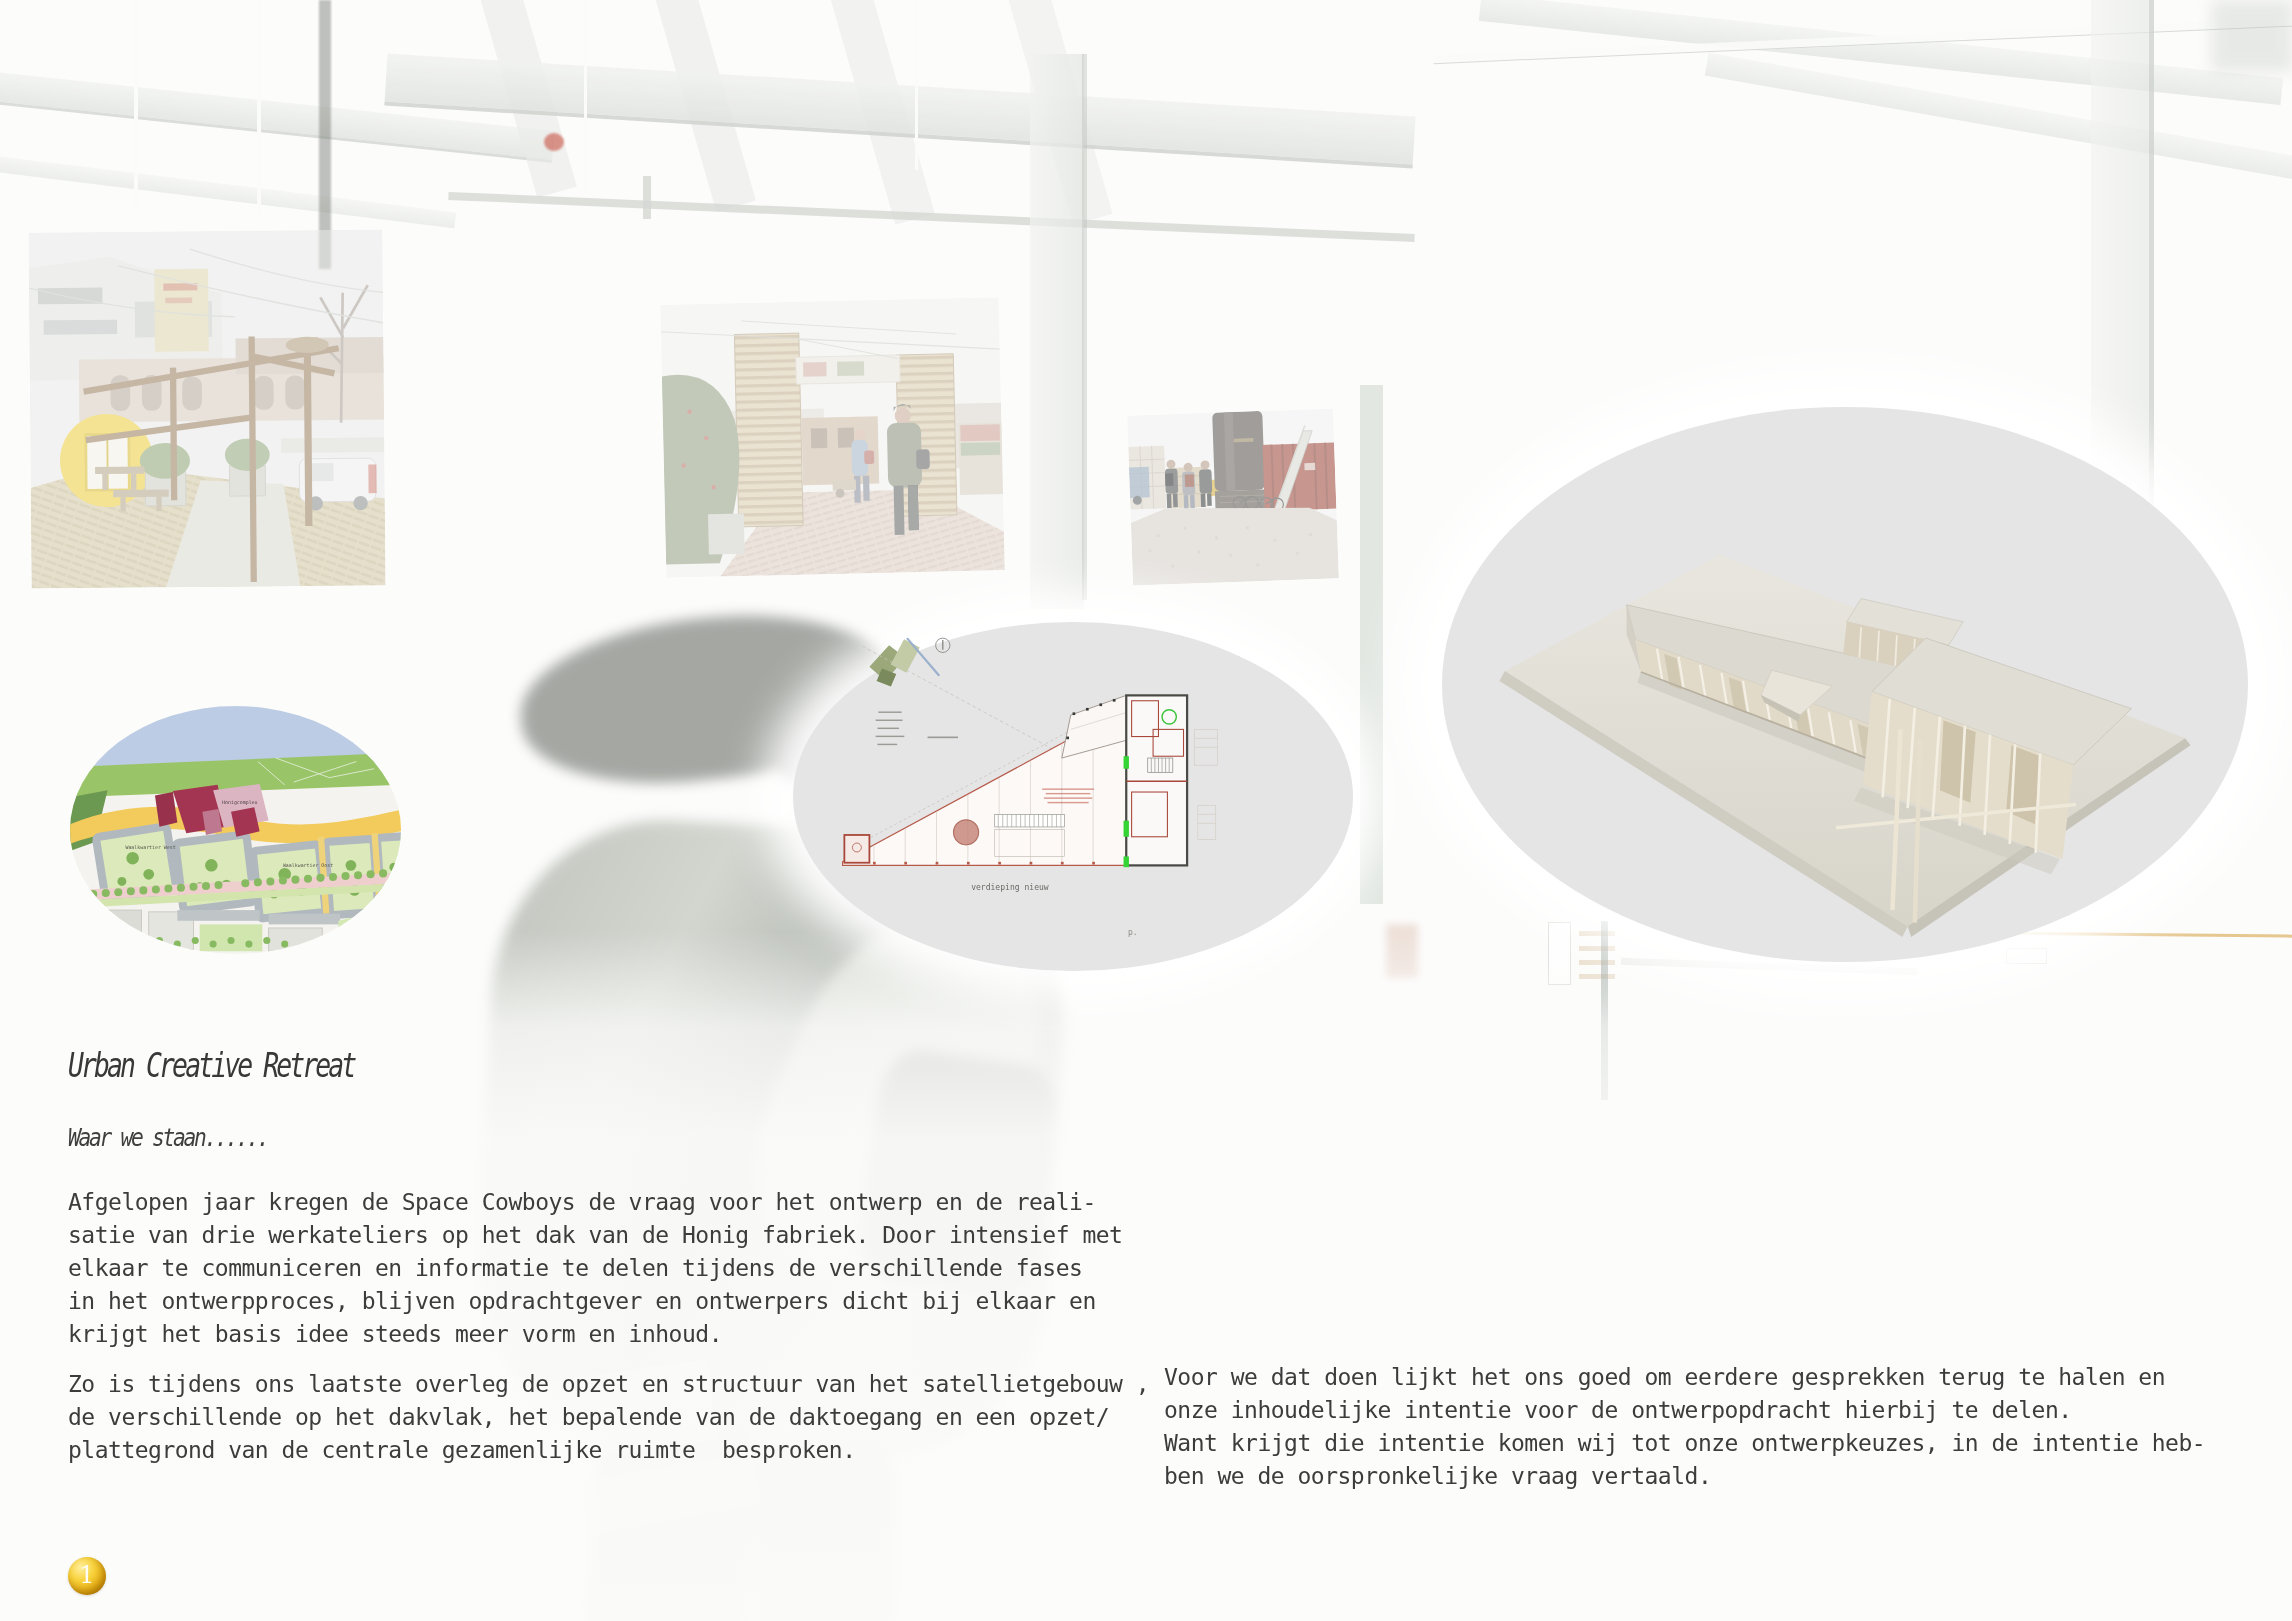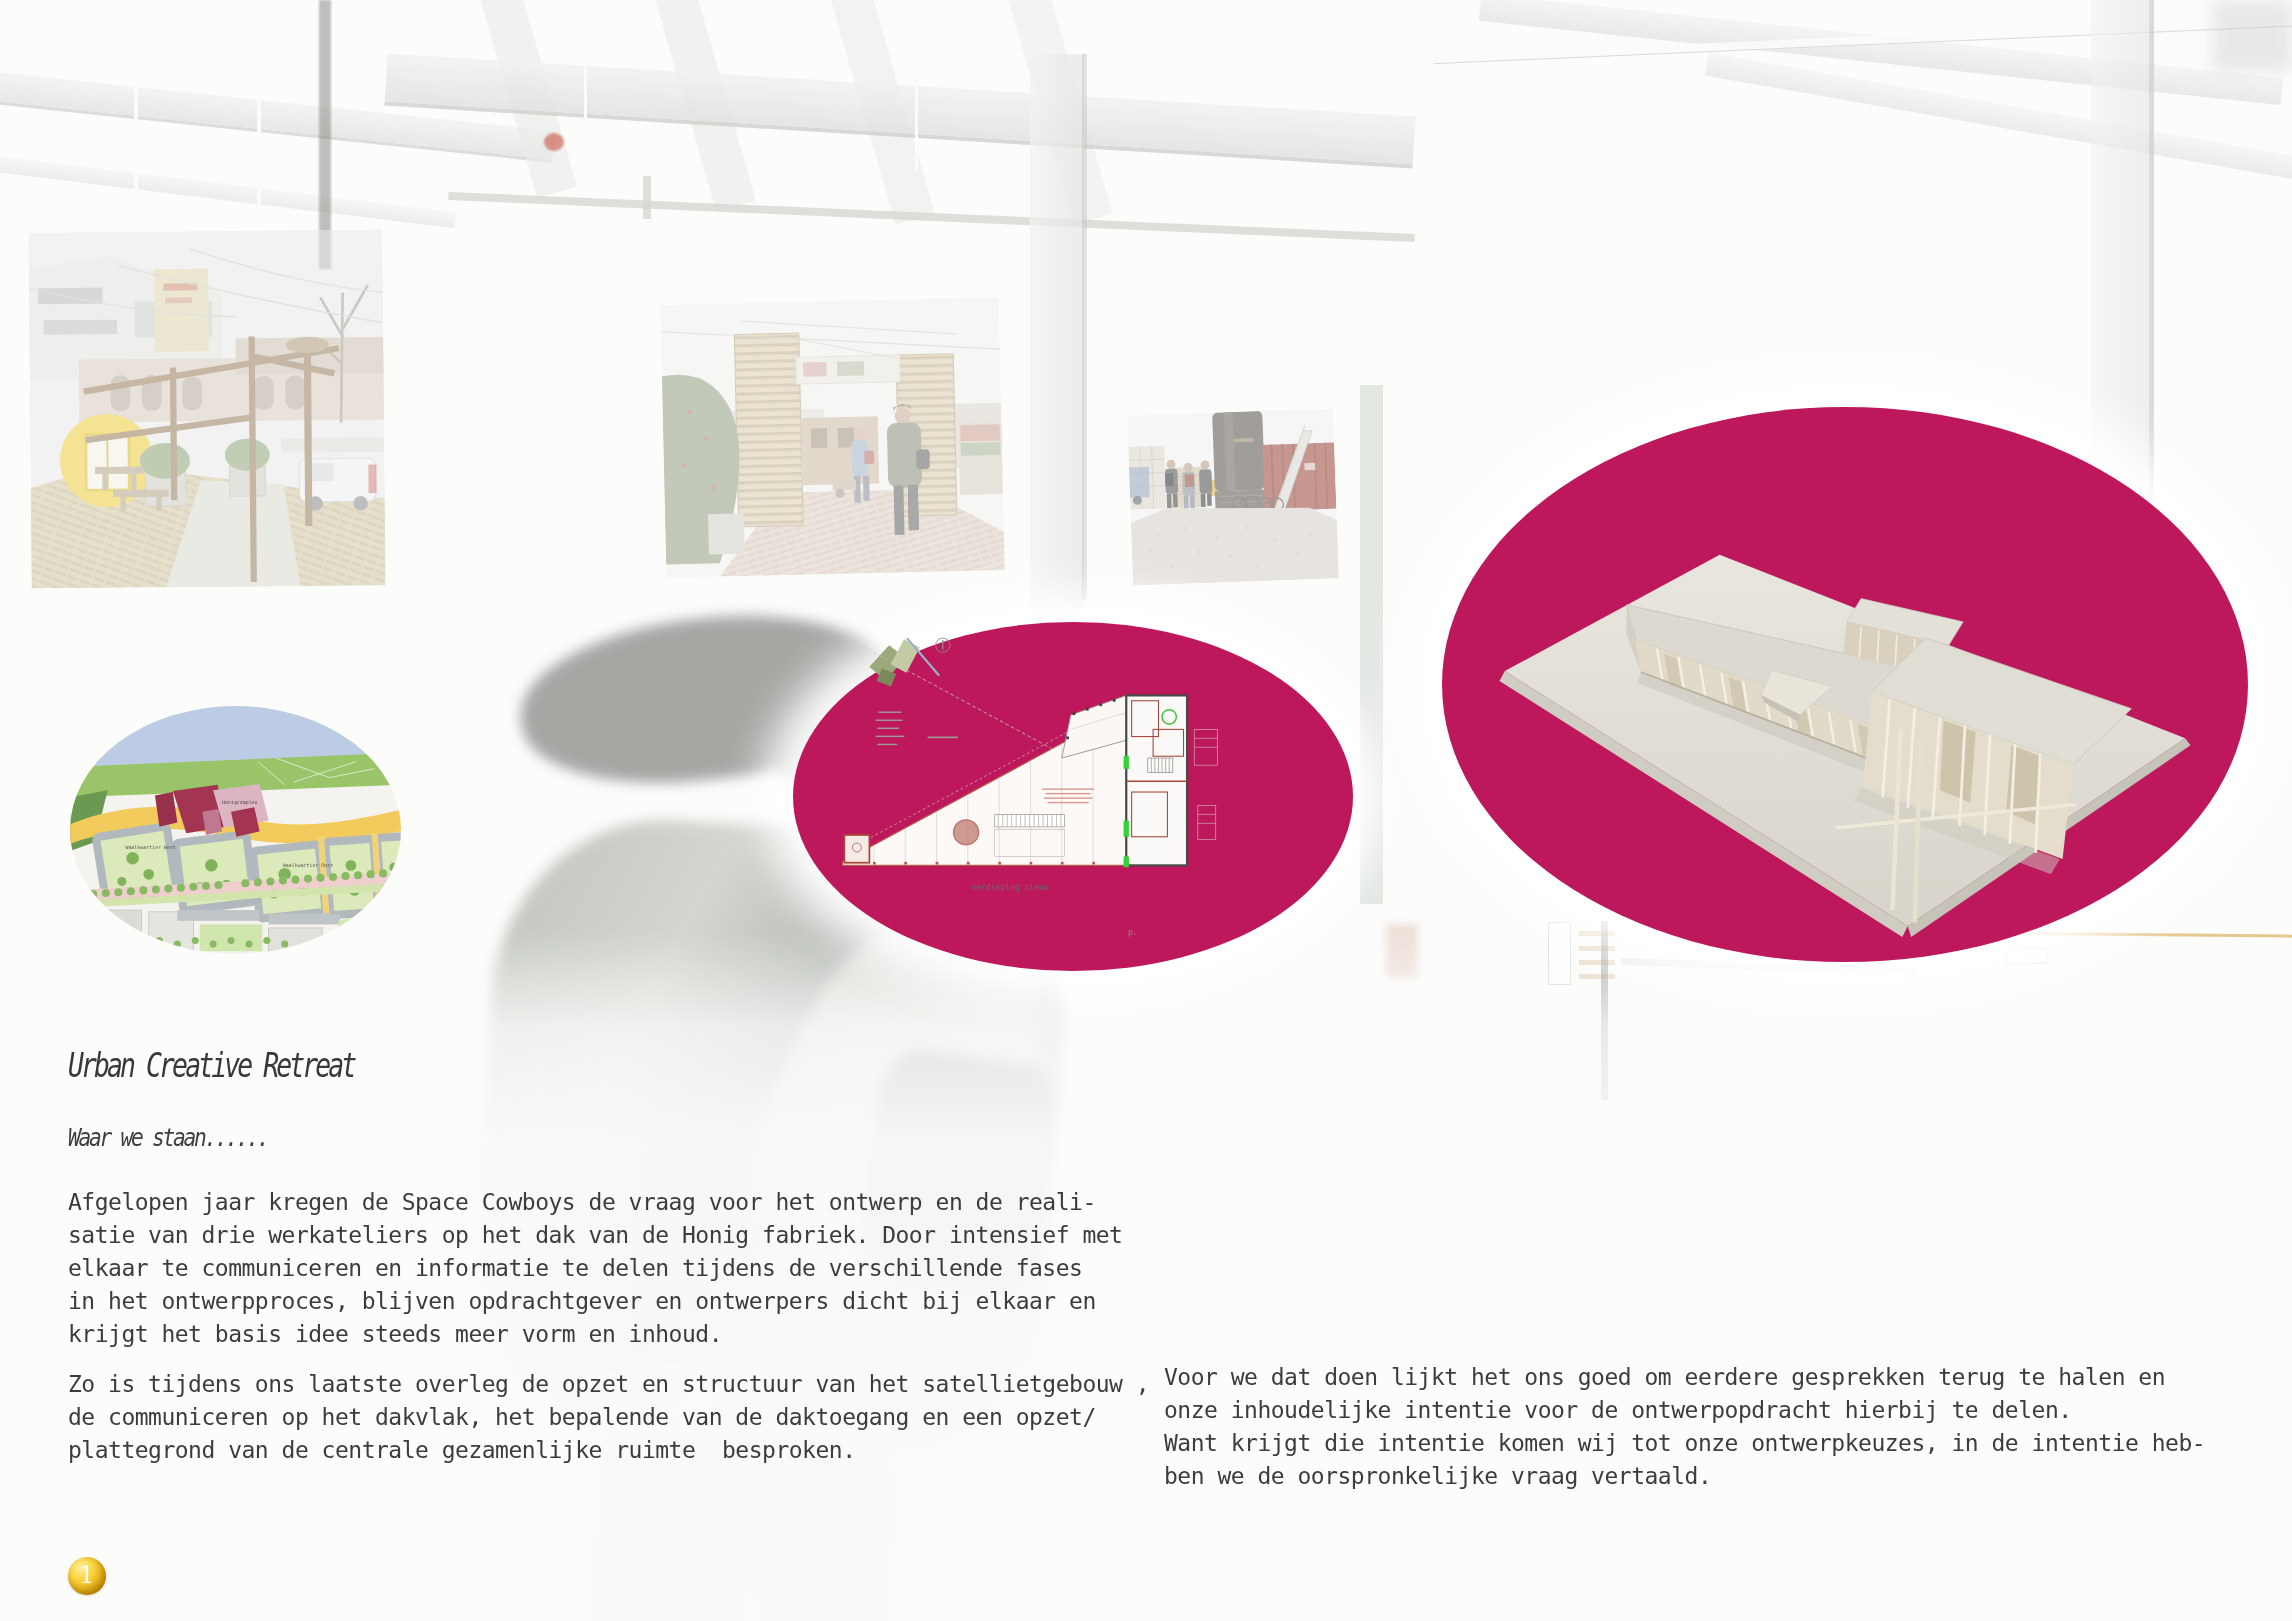--- a/index.html
+++ b/index.html
@@ -29,21 +29,21 @@
   .p-leg1{left:107px;top:833px;width:161px;height:233px;background:#707a70;transform:rotate(4deg);border-radius:20%;}
   .p-leg2{left:269px;top:851px;width:143px;height:215px;background:#7b847a;border-radius:20%;}
 
   .fade{left:0;top:931px;width:2293px;height:690px;
     background:linear-gradient(180deg,rgba(252,252,251,0) 0%,rgba(252,252,251,.75) 14%,
                rgba(252,252,251,.93) 30%,rgba(252,252,251,.97) 100%);}
 
   
   .photo{overflow:hidden;}
   .oval{border-radius:50%;overflow:hidden;}
-  .whiteoval{border-radius:50%;background:#be185d;}
+  .whiteoval{border-radius:50%;background:#e5e5e5;}
 
   
   .title{left:68px;top:1046px;font-size:33px;font-style:oblique;letter-spacing:-3.6px;
          color:#383838;transform:scaleX(.8);transform-origin:left top;white-space:nowrap;}
   .subtitle{left:68px;top:1123px;font-size:25px;font-style:oblique;letter-spacing:-2.7px;
          color:#3f3f3f;transform:scaleX(.85);transform-origin:left top;white-space:nowrap;}
   .para{font-size:23px;line-height:33px;letter-spacing:-0.5px;color:#3c3c3c;white-space:pre-wrap;}
   .pL1{left:68px;top:1186px;width:1111px;}
   .pL2{left:68px;top:1368px;width:1128px;}
   .pR1{left:1164px;top:1168px;width:1111px;}
@@ -655,21 +655,21 @@
 
   <div class="title">Urban Creative Retreat</div>
   <div class="subtitle">Waar we staan......</div>
 
   <div class="para pL1">Afgelopen jaar kregen de Space Cowboys de vraag voor het ontwerp en de reali-
 satie van drie werkateliers op het dak van de Honig fabriek. Door intensief met
 elkaar te communiceren en informatie te delen tijdens de verschillende fases
 in het ontwerpproces, blijven opdrachtgever en ontwerpers dicht bij elkaar en
 krijgt het basis idee steeds meer vorm en inhoud.</div>
   <div class="para pL2">Zo is tijdens ons laatste overleg de opzet en structuur van het satellietgebouw ,
-de communiceren op het dakvlak, het bepalende van de daktoegang en een opzet/
+de verschillende op het dakvlak, het bepalende van de daktoegang en een opzet/
 plattegrond van de centrale gezamenlijke ruimte  besproken.</div>
   <div class="para pR2">Voor we dat doen lijkt het ons goed om eerdere gesprekken terug te halen en
 onze inhoudelijke intentie voor de ontwerpopdracht hierbij te delen.
 Want krijgt die intentie komen wij tot onze ontwerpkeuzes, in de intentie heb-
 ben we de oorspronkelijke vraag vertaald.</div>
 
   <div class="ball">
     <span>1</span>
   </div>
 

